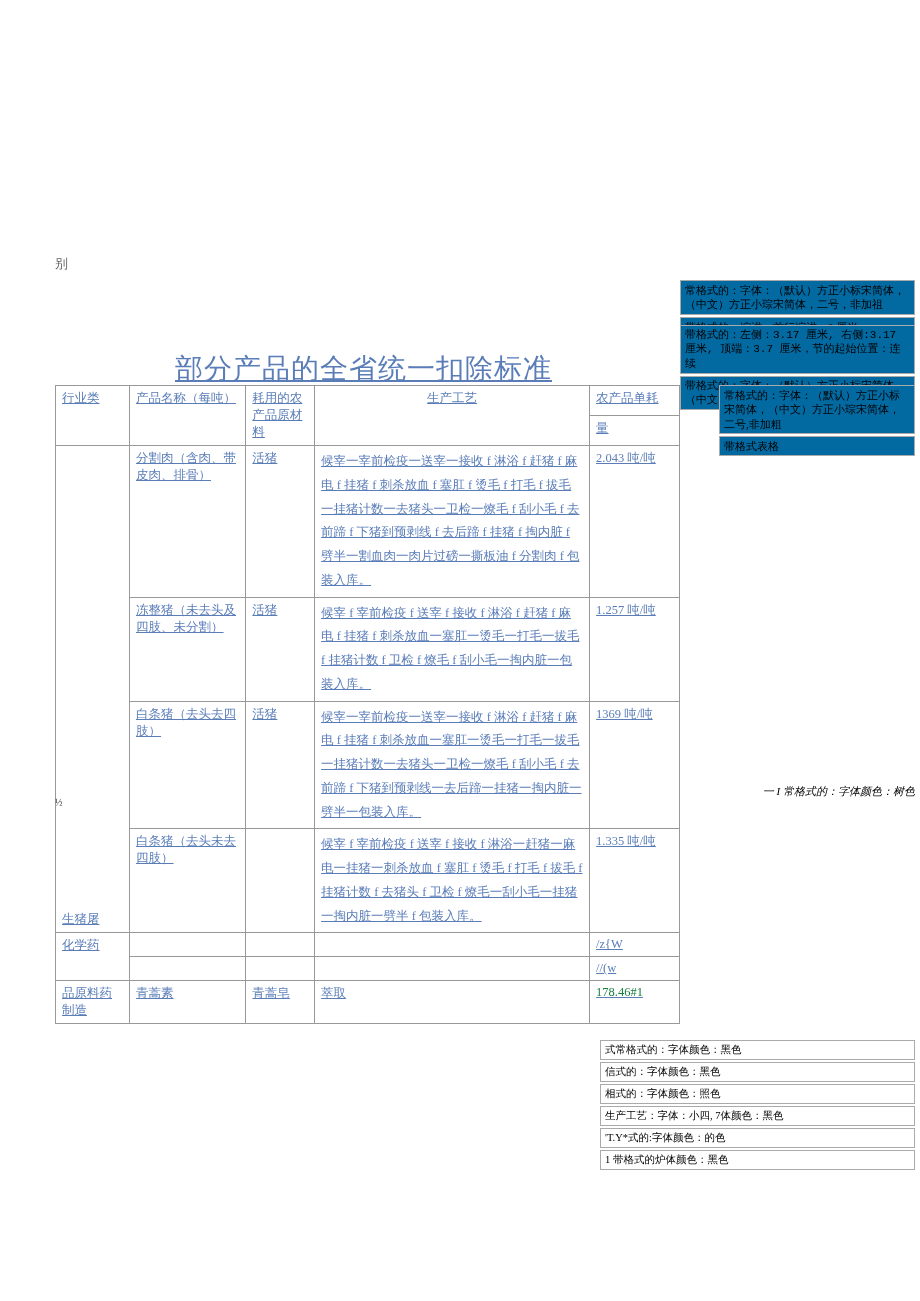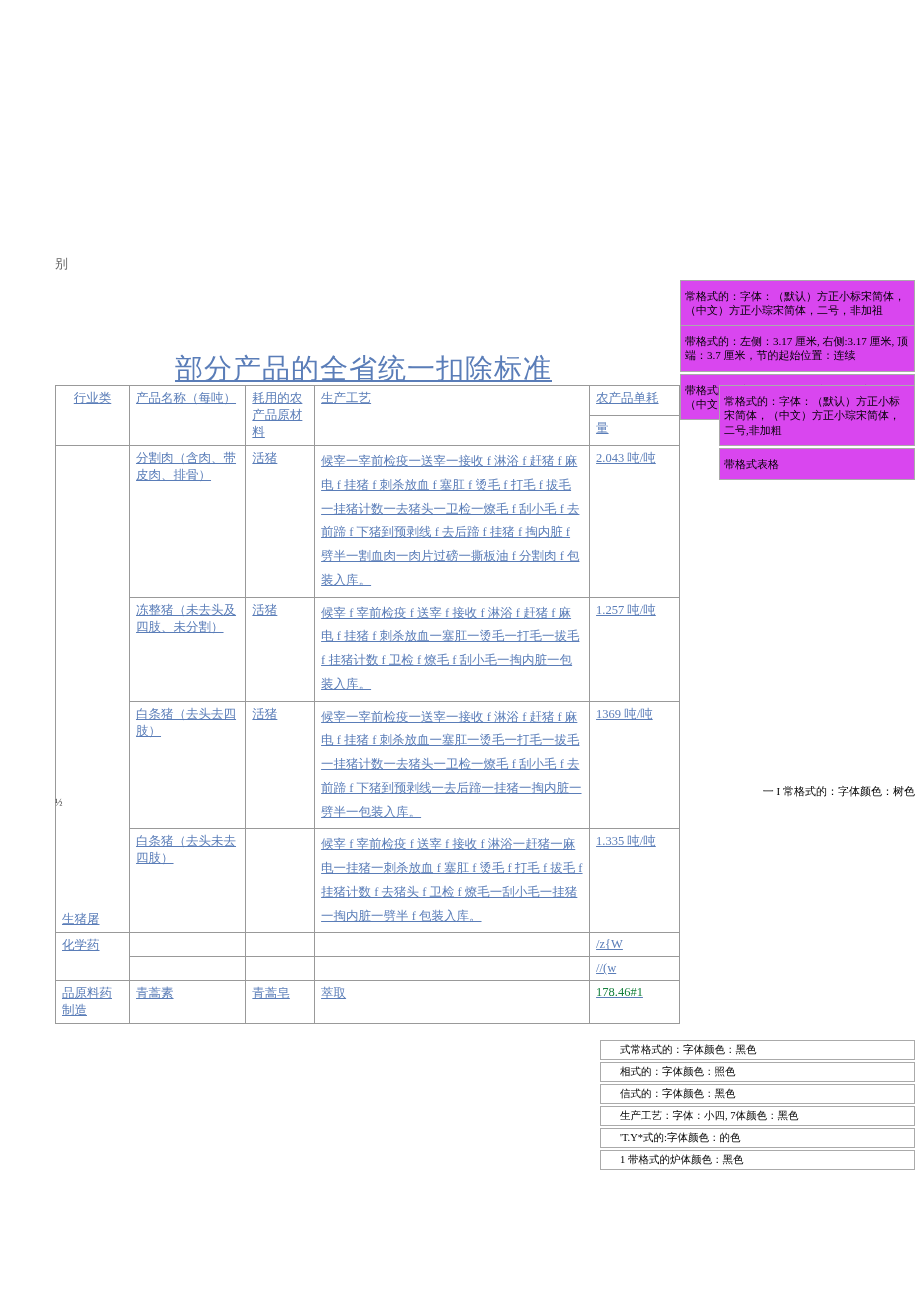--- a/index.html
+++ b/index.html
@@ -38,53 +38,53 @@
     .main-table th, .main-table td {
       border: 1px solid #999;
       padding: 4px 6px;
       text-align: left;
       vertical-align: top;
       font-size: 12.5px;
       color: #5a7db8;
       text-decoration: underline;
     }
     .main-table th { font-weight: normal; }
-    .main-table .col1 { width: 70px; text-align: center; }
+    .main-table .col1 { width: 70px; }
     .main-table .col2 { width: 110px; margin-left: 12px; }
     .main-table .col3 { width: 65px; }
-    .main-table .col4 { width: 260px; }
+    .main-table .col4 { width: 260px; text-align: center; }
     .main-table .col5 { width: 85px; }
     .process-cell { line-height: 1.9; }
     .no-underline { text-decoration: none; color: #333; }
     
     .annotations {
       position: absolute;
       right: 5px;
       font-size: 11px;
       color: #000;
     }
     .ann-box {
       border: 1px solid #aaa;
-      padding: 8px 4px;
+      padding: 2px 4px;
       margin-bottom: 2px;
-      background: #d946ef;
+      background: #0369a1;
       line-height: 1.3;
     }
     .ann-line {
       border: 1px solid #aaa;
-      padding: 2px 19px;
+      padding: 2px 4px;
       margin-bottom: 2px;
       background: #fff;
       font-size: 10.5px;
       white-space: nowrap;
     }
     .ann-group-1 { top: 280px; width: 235px; }
-    .ann-group-2 { top: 325px; width: 235px; }
+    .ann-group-2 { top: 325px; width: 235px; font-family: Liberation Mono, monospace; }
     .ann-group-3 { top: 385px; width: 196px; }
-    .ann-group-4 { top: 784px; width: 220px; }
+    .ann-group-4 { top: 784px; width: 220px; font-style: italic; }
     .ann-group-5 { top: 1040px; width: 315px; }
     .red-text { color: #15803d; }
     
     .frac-marker {
       position: absolute;
       top: 797px;
       left: 55px;
       font-size: 10px;
       color: #444;
     }
@@ -172,18 +172,18 @@
 
 <div class="annotations ann-group-3">
   <div class="ann-box">常格式的：字体：（默认）方正小标宋简体，（中文）方正小琮宋简体，二号,非加粗</div>
   <div class="ann-box">带格式表格</div>
 </div>
 
 <div class="annotations ann-group-4" style="text-align:right">一 I 常格式的：字体颜色：树色</div>
 
 <div class="annotations ann-group-5">
   <div class="ann-line">式常格式的：字体颜色：黑色</div>
+  <div class="ann-line">信式的：字体颜色：黑色</div>
   <div class="ann-line">相式的：字体颜色：照色</div>
-  <div class="ann-line">信式的：字体颜色：黑色</div>
   <div class="ann-line">生产工艺：字体：小四, 7体颜色：黑色</div>
   <div class="ann-line">'T.Y*式的:字体颜色：的色</div>
   <div class="ann-line">1 带格式的炉体颜色：黑色</div>
 </div>
 
 </body></html>

